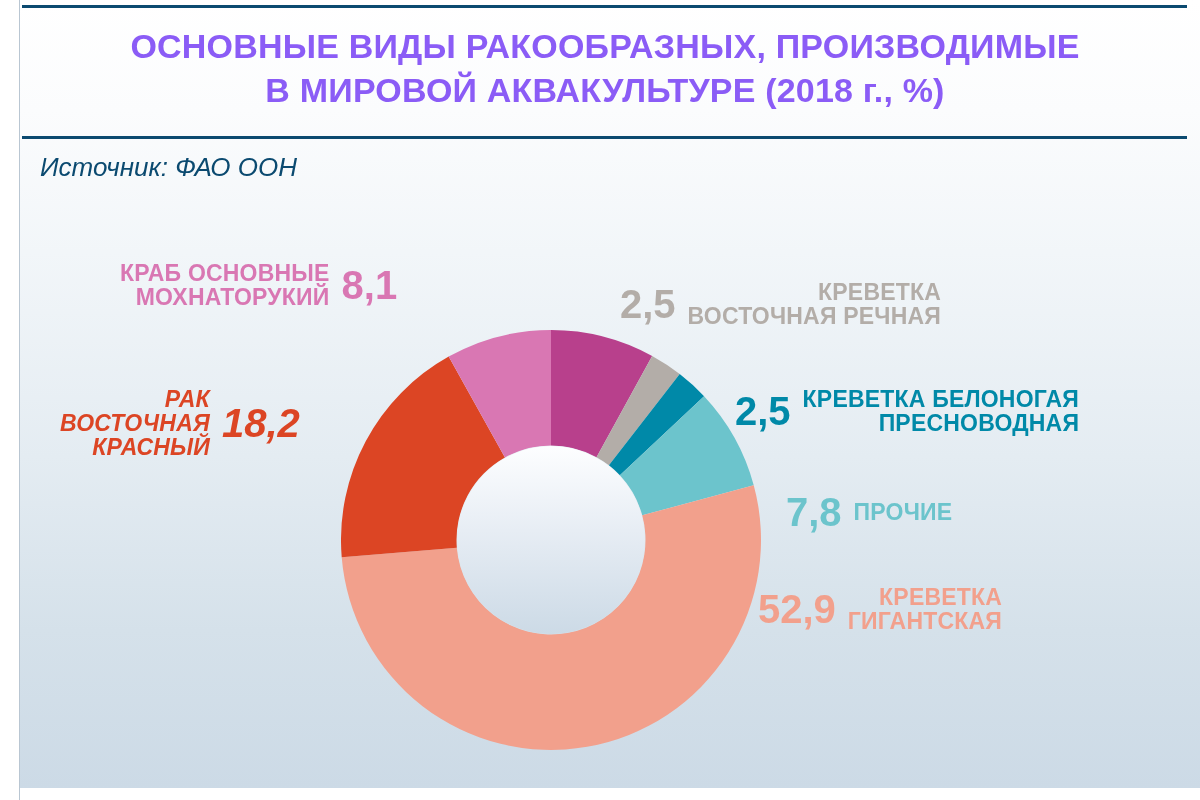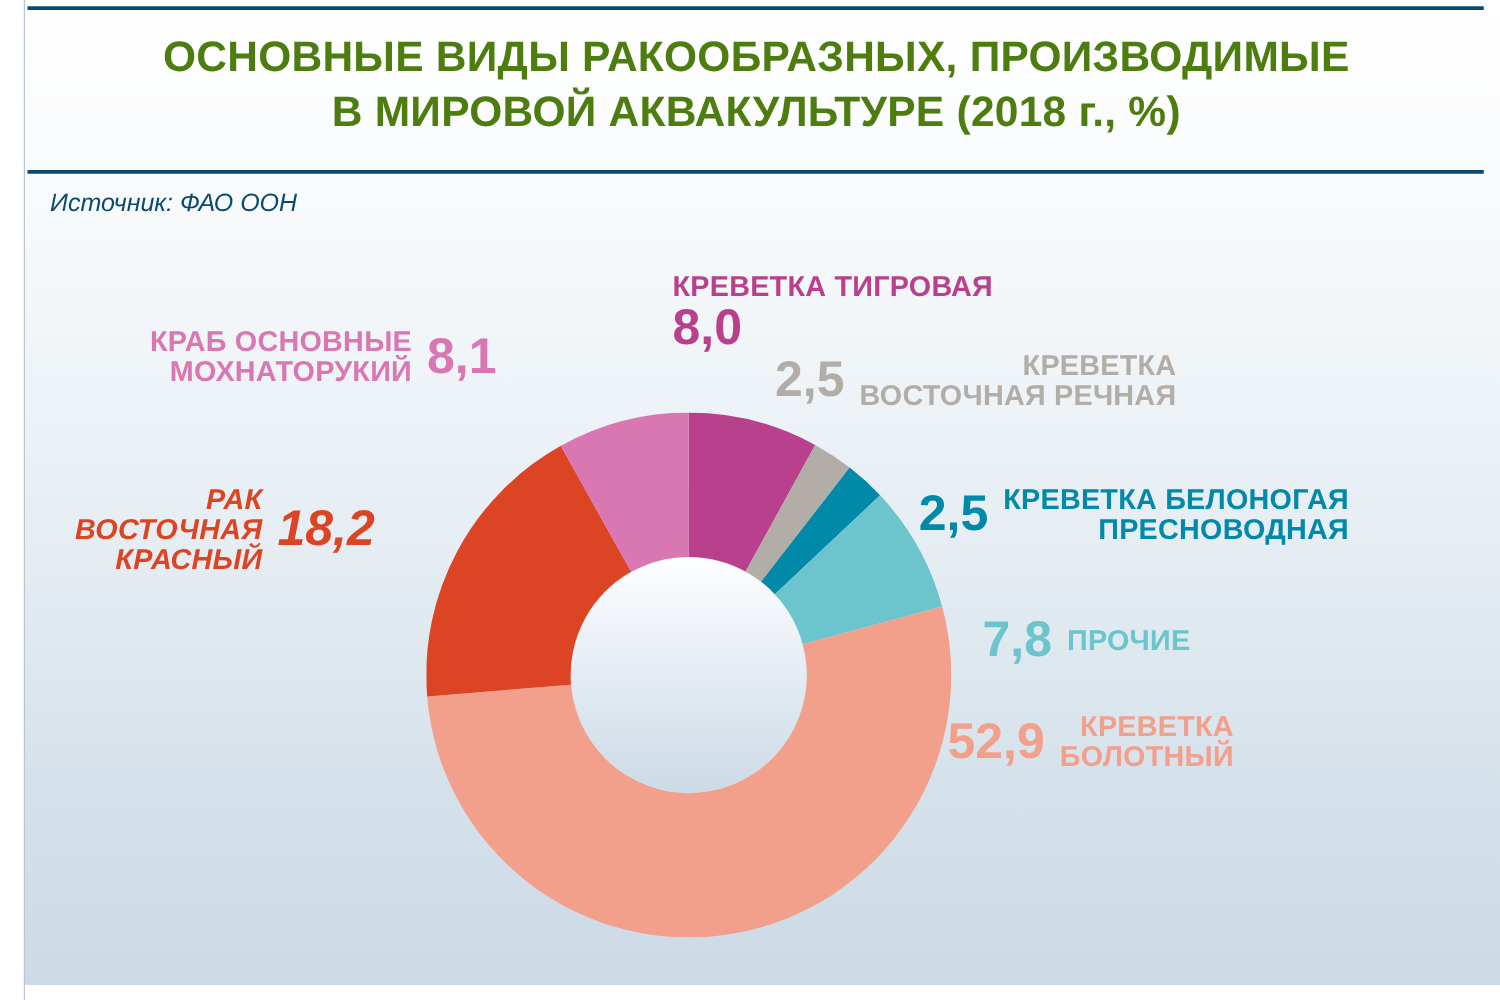--- a/index.html
+++ b/index.html
@@ -62,21 +62,21 @@
     letter-spacing: 0.2px;
   }
   #title .line { display: block; }
 
   
   #source {
     position: absolute;
     left: 40px;
     top: 152px;
     font-style: italic;
-    font-size: 20px;
+    font-size: 26px;
     color: #0b4a70;
     font-weight: 400;
   }
 
   
   #chart-wrap {
     position: absolute;
     left: 341px;
     top: 330px;
     width: 420px;
@@ -119,21 +119,21 @@
 <div id="page">
 
   <div id="panel"></div>
 
   <div id="credit-strip">
     
   </div>
 
   <div class="hrule" id="rule-top" style="background: rgb(11, 74, 112);"></div>
 
-  <div id="title" style="color: #4d7c0f;">
+  <div id="title" style="color: #8b5cf6;">
     <span class="line">ОСНОВНЫЕ ВИДЫ РАКООБРАЗНЫХ, ПРОИЗВОДИМЫЕ</span>
     <span class="line">В МИРОВОЙ АКВАКУЛЬТУРЕ (2018 г., %)</span>
   </div>
 
   <div class="hrule" id="rule-mid" style="background: rgb(11, 74, 112);"></div>
 
   <div id="source" style="color: rgb(11, 74, 112);">Источник: ФАО ООН</div>
 
   <div id="chart-wrap">
     <svg id="donut" viewBox="0 0 420 420" xmlns="http://www.w3.org/2000/svg">
@@ -171,24 +171,20 @@
     <div class="rowflex">
       <div class="stackL">
         <div class="nm">РАК</div>
         <div class="nm">ВОСТОЧНАЯ</div>
         <div class="nm">КРАСНЫЙ</div>
       </div>
       <div class="val">18,2</div>
     </div>
   </div>
 
-  <div class="lab" id="lab-tiger" style="color: rgb(184, 64, 140);">
-    <div class="nm">КРЕВЕТКА ТИГРОВАЯ</div>
-    <div class="val">8,0</div>
-  </div>
 
   <div class="lab" id="lab-oriental" style="color: rgb(179, 173, 168);">
     <div class="rowflex">
       <div class="val">2,5</div>
       <div class="stackR">
         <div class="nm">КРЕВЕТКА</div>
         <div class="nm">ВОСТОЧНАЯ РЕЧНАЯ</div>
       </div>
     </div>
   </div>
@@ -205,23 +201,23 @@
 
   <div class="lab" id="lab-other" style="color: rgb(108, 196, 204);">
     <div class="rowflex">
       <div class="val">7,8</div>
       <div class="stackR">
         <div class="nm">ПРОЧИЕ</div>
       </div>
     </div>
   </div>
 
-  <div class="lab" id="lab-white" style="color: rgb(242, 160, 140);">
+  <div class="lab" id="lab-white" style="color: rgb(242, 160, 140); margin-top: 16px;">
     <div class="rowflex">
       <div class="val">52,9</div>
       <div class="stackR">
         <div class="nm">КРЕВЕТКА</div>
-        <div class="nm">БОЛОТНЫЙ</div>
+        <div class="nm">ГИГАНТСКАЯ</div>
       </div>
     </div>
   </div>
 
 </div>
 
 </body></html>

